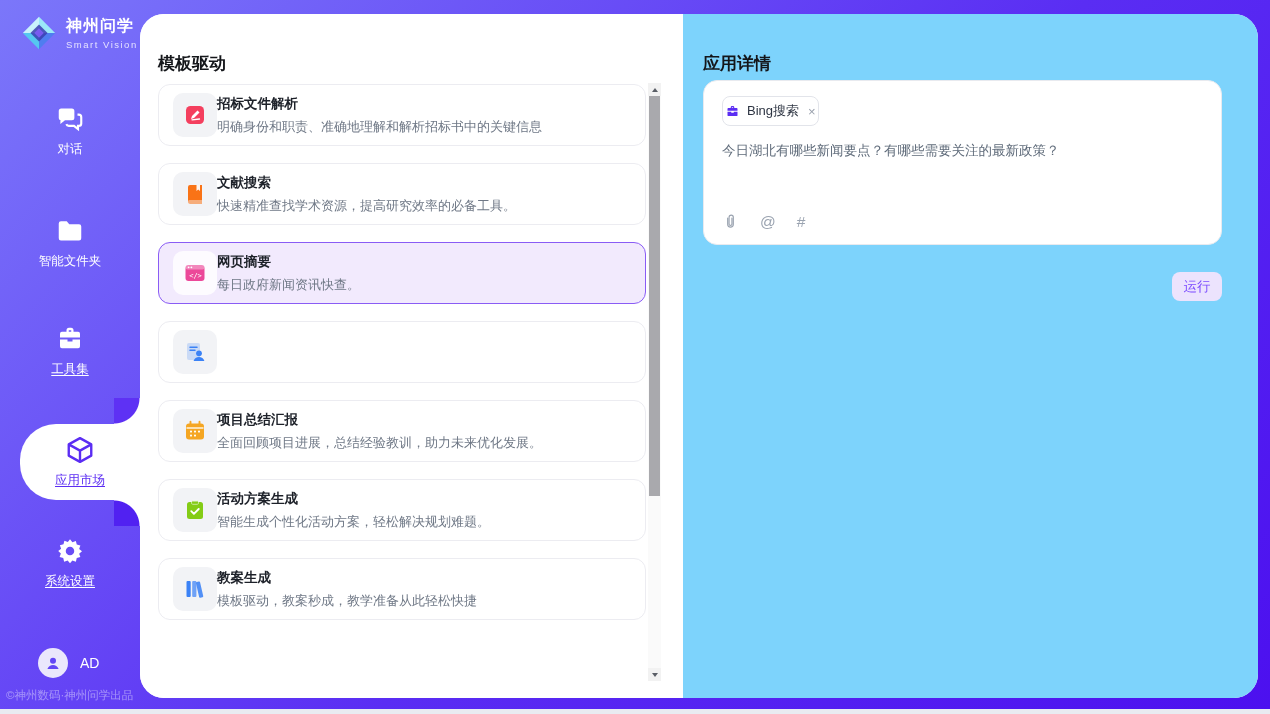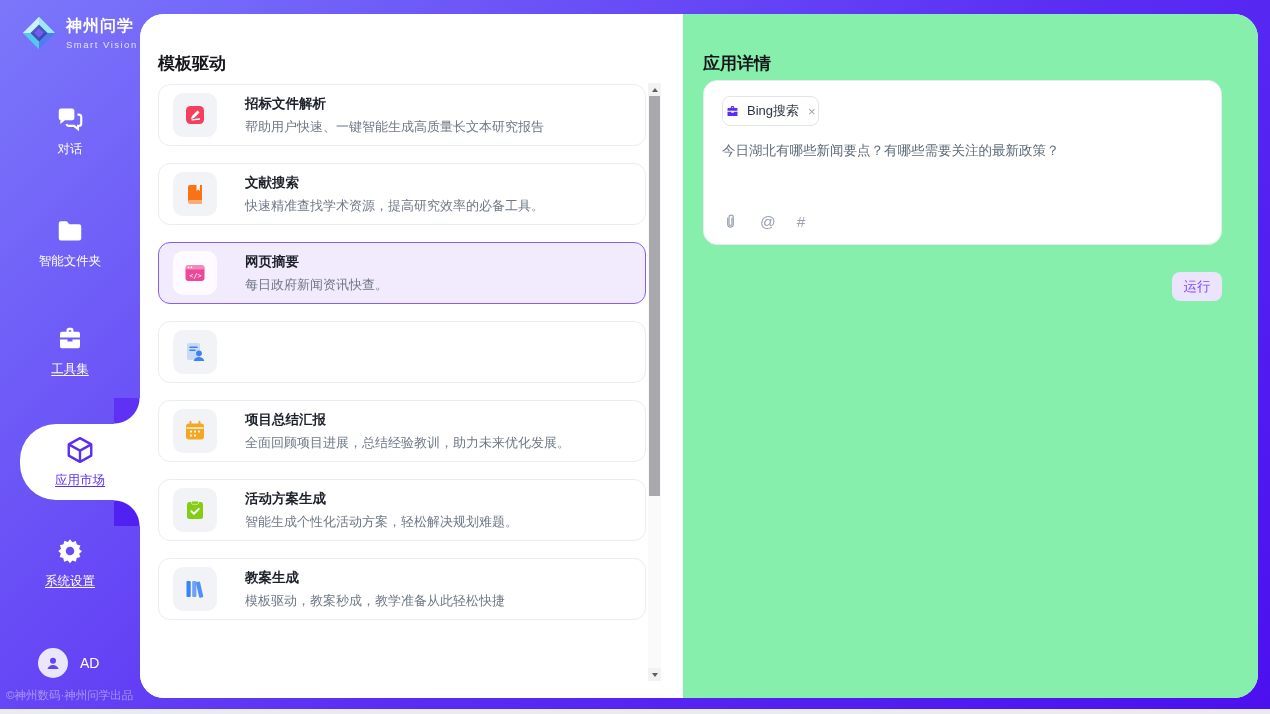--- a/index.html
+++ b/index.html
@@ -39,34 +39,34 @@
   .list-panel { position:relative; width:543px; height:100%; background:#fff; }
   .panel-title { position:absolute; top:38px; left:18px; font-size:17px; font-weight:bold; color:#14161a; }
   .detail-panel .panel-title { left:20px; }
 
   .items { position:absolute; top:70px; left:18px; width:488px; bottom:0; overflow:hidden; }
   .app-item { display:flex; align-items:center; height:62px; margin-bottom:17px; padding:0 14px; border:1px solid #ececf1; border-radius:12px; background:#fff; cursor:pointer; }
   .app-item.active { background:#f2eafd; border-color:#8a5cf5; }
   .app-icon-box { width:44px; height:44px; border-radius:10px; background:#f2f3f6; display:flex; align-items:center; justify-content:center; flex:0 0 44px; }
   .app-item.active .app-icon-box { background:#fdfbff; }
   .app-icon-box svg { width:24px; height:24px; }
-  .app-text { margin-left:28px; min-width:0; }
+  .app-text { margin-left:0; min-width:0; }
   .app-name { font-size:13.5px; font-weight:bold; color:#1d2129; }
   .app-desc { margin-top:5px; font-size:13px; color:#6f7886; white-space:nowrap; }
 
   
   .scrollbar { position:absolute; top:69px; right:22px; width:13px; height:598px; background:#fafafa; }
   .sb-btn { position:absolute; left:0; width:13px; height:13px; background:#f2f2f2; display:flex; align-items:center; justify-content:center; cursor:pointer; }
   .sb-btn.up { top:0; } .sb-btn.down { bottom:0; }
   .tri-up { width:0; height:0; border-left:3.5px solid transparent; border-right:3.5px solid transparent; border-bottom:4.5px solid #5a5e66; }
   .tri-down { width:0; height:0; border-left:3.5px solid transparent; border-right:3.5px solid transparent; border-top:4.5px solid #5a5e66; }
   .sb-thumb { position:absolute; left:1px; top:13px; width:11px; height:400px; background:#a9a9ad; cursor:pointer; }
 
   
-  .detail-panel { position:relative; flex:1; height:100%; background:#86efac; }
+  .detail-panel { position:relative; flex:1; height:100%; background:#7dd3fc; }
   .prompt-card { position:absolute; left:20px; top:66px; width:519px; height:165px; background:#fff; border:1px solid #e8eaef; border-radius:14px; padding:15px 18px; }
   .tool-tag { display:inline-flex; align-items:center; height:30px; padding:0 2px; border:1px solid #e2e4ea; border-radius:8px; background:#fff; gap:7px; cursor:pointer; }
   .tag-icon svg { width:15px; height:15px; display:block; }
   .tag-label { font-size:13px; color:#2d3442; }
   .tag-close { font-size:13px; color:#9aa1ad; margin-left:2px; cursor:pointer; }
   .prompt-text { margin-top:16px; font-size:13.5px; color:#5f6b7a; cursor:text; }
   .prompt-tools { position:absolute; left:18px; bottom:14px; display:flex; align-items:center; gap:21px; color:#9aa3b0; }
   .prompt-tools svg { width:17px; height:17px; display:block; }
   .tool-glyph { font-size:15.5px; line-height:17px; cursor:pointer; }
   .ptool { cursor:pointer; }
@@ -158,21 +158,21 @@
           <div class="app-item">
     <div class="app-icon-box" style="color: rgb(244, 63, 94);">
               <svg viewBox="0 0 24 24">
                 <rect x="3" y="3" width="18" height="18" rx="4.5" fill="currentColor"></rect>
                 <path d="M8 16l1-3 5.5-5.5 2 2L11 15l-3 1z" fill="#fff"></path>
                 <path d="M9 16.8l7.5-.8" stroke="#fff" stroke-width="1.3" stroke-linecap="round"></path>
               </svg>
             </div>
     <div class="app-text">
       <div class="app-name">招标文件解析</div>
-      <div class="app-desc">帮助用户快速、一键智能生成高质量长文本研究报告</div>
+      <div class="app-desc">明确身份和职责、准确地理解和解析招标书中的关键信息</div>
     </div>
   </div>
           <div class="app-item">
     <div class="app-icon-box" style="color: rgb(249, 115, 22);">
               <svg viewBox="0 0 24 24" fill="currentColor">
                 <path d="M5 5A2 2 0 0 1 7 3h12v15H7.2A2.2 2.2 0 0 0 5 20.2z"></path>
                 <path d="M5 20.2A2.2 2.2 0 0 0 7.2 22H19v-4H7.2A2.2 2.2 0 0 0 5 20.2z" opacity=".55"></path>
                 <path d="M13.5 3h3.5v6l-1.75-1.4L13.5 9z" fill="#fff" opacity=".92"></path>
               </svg>
             </div>

